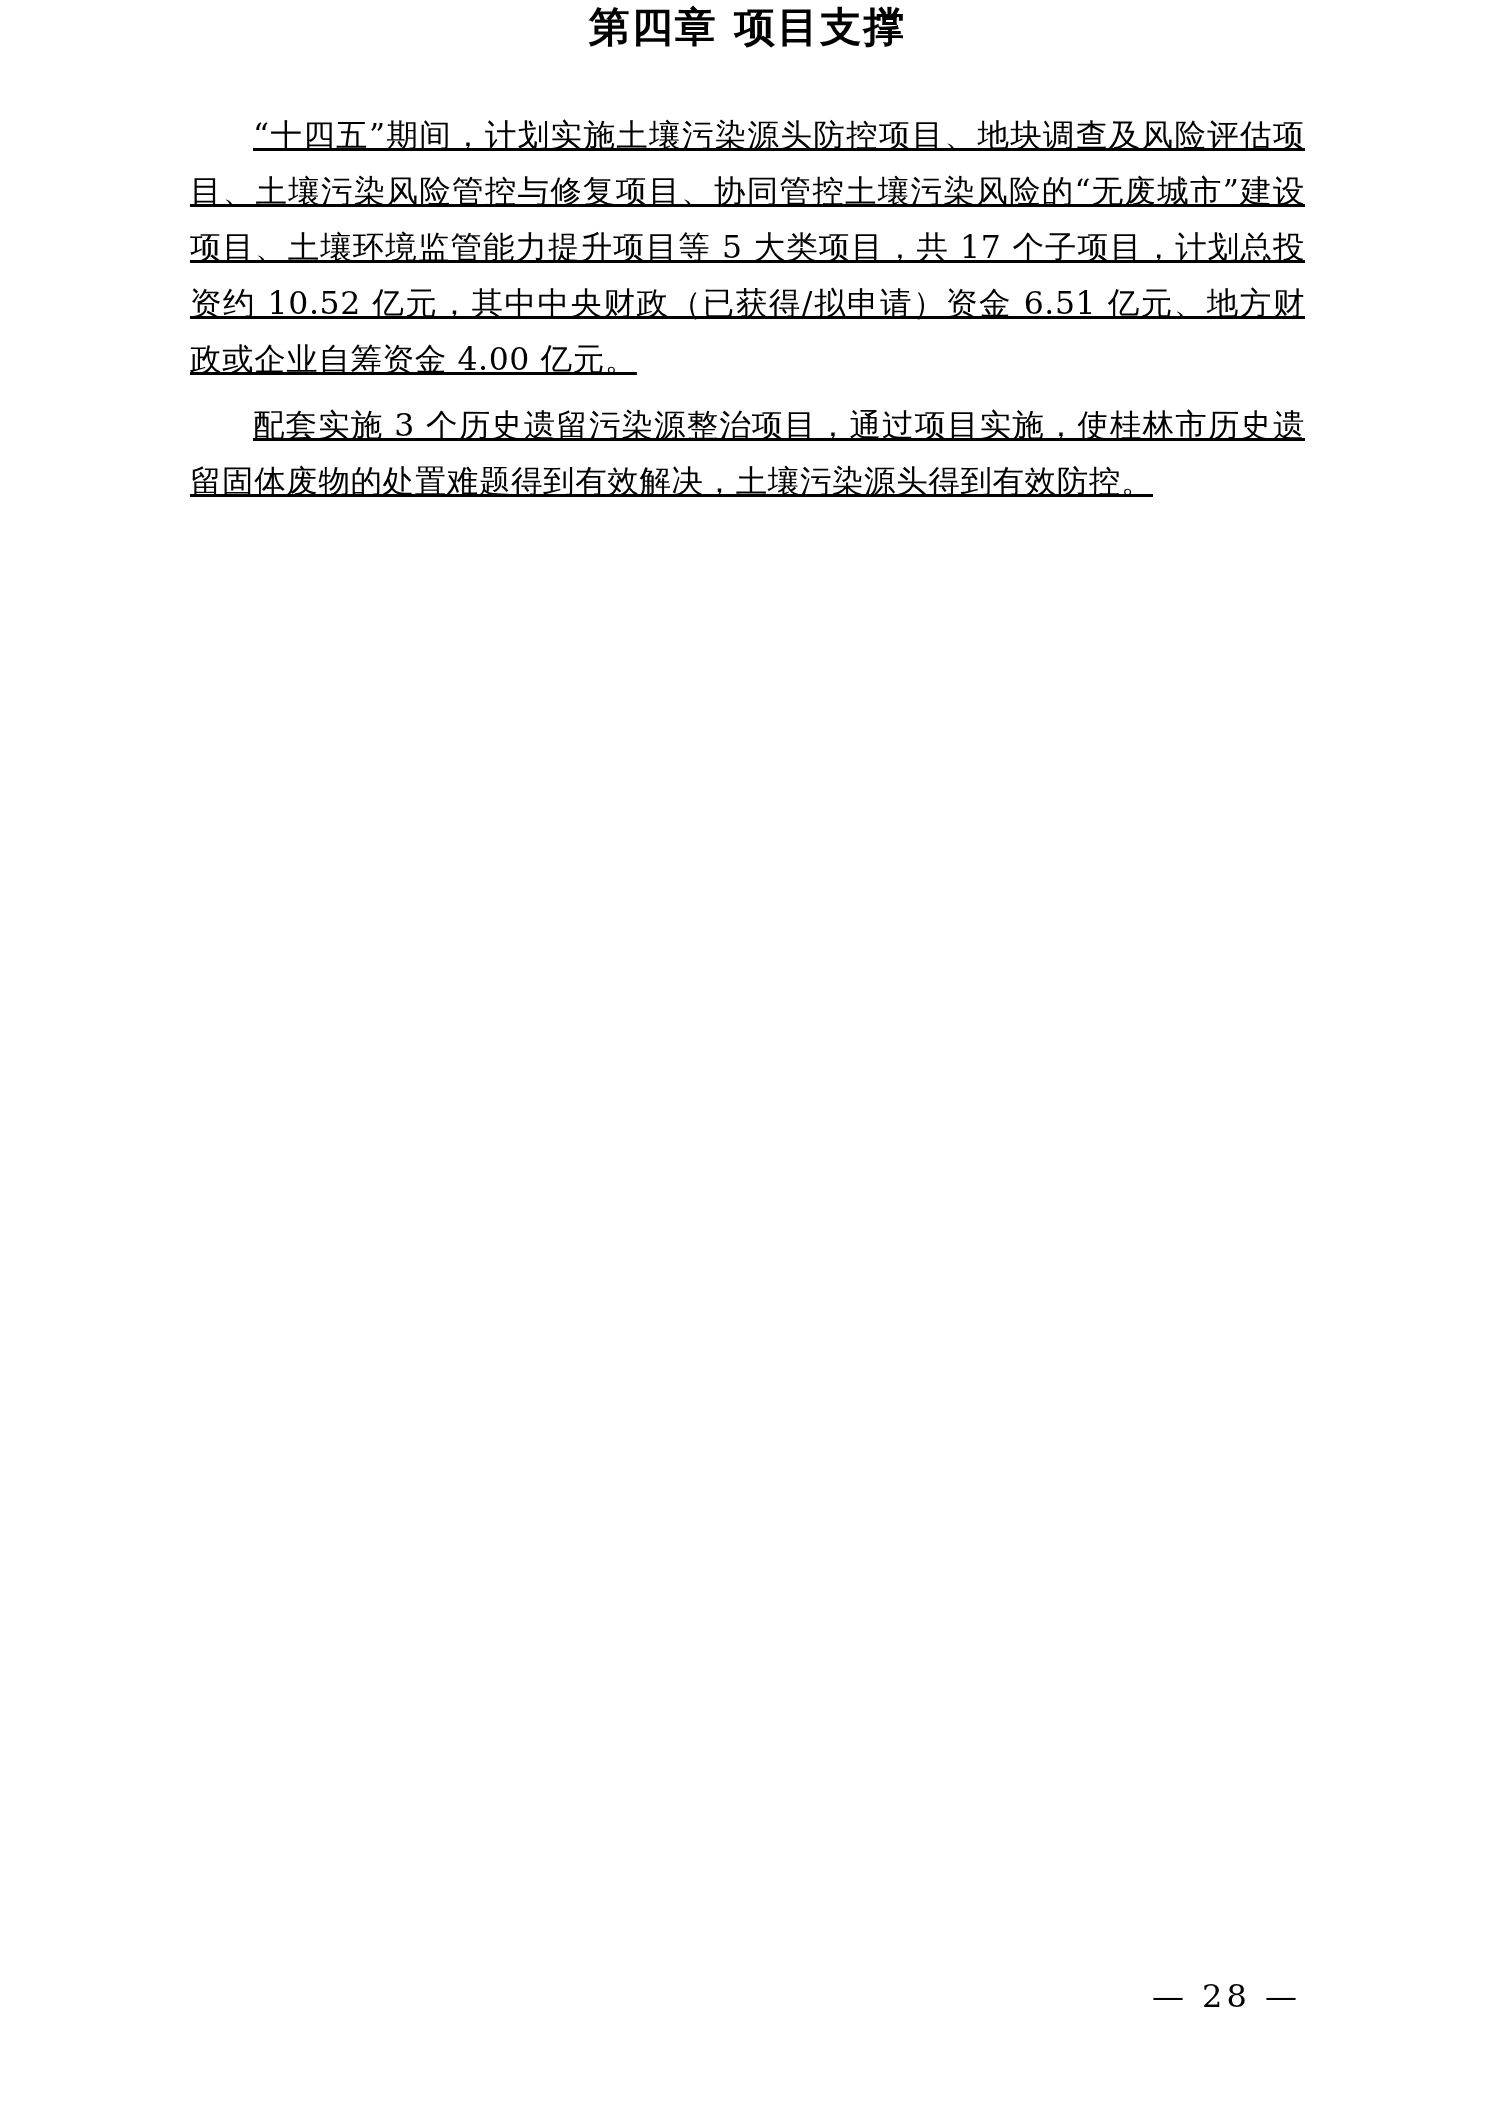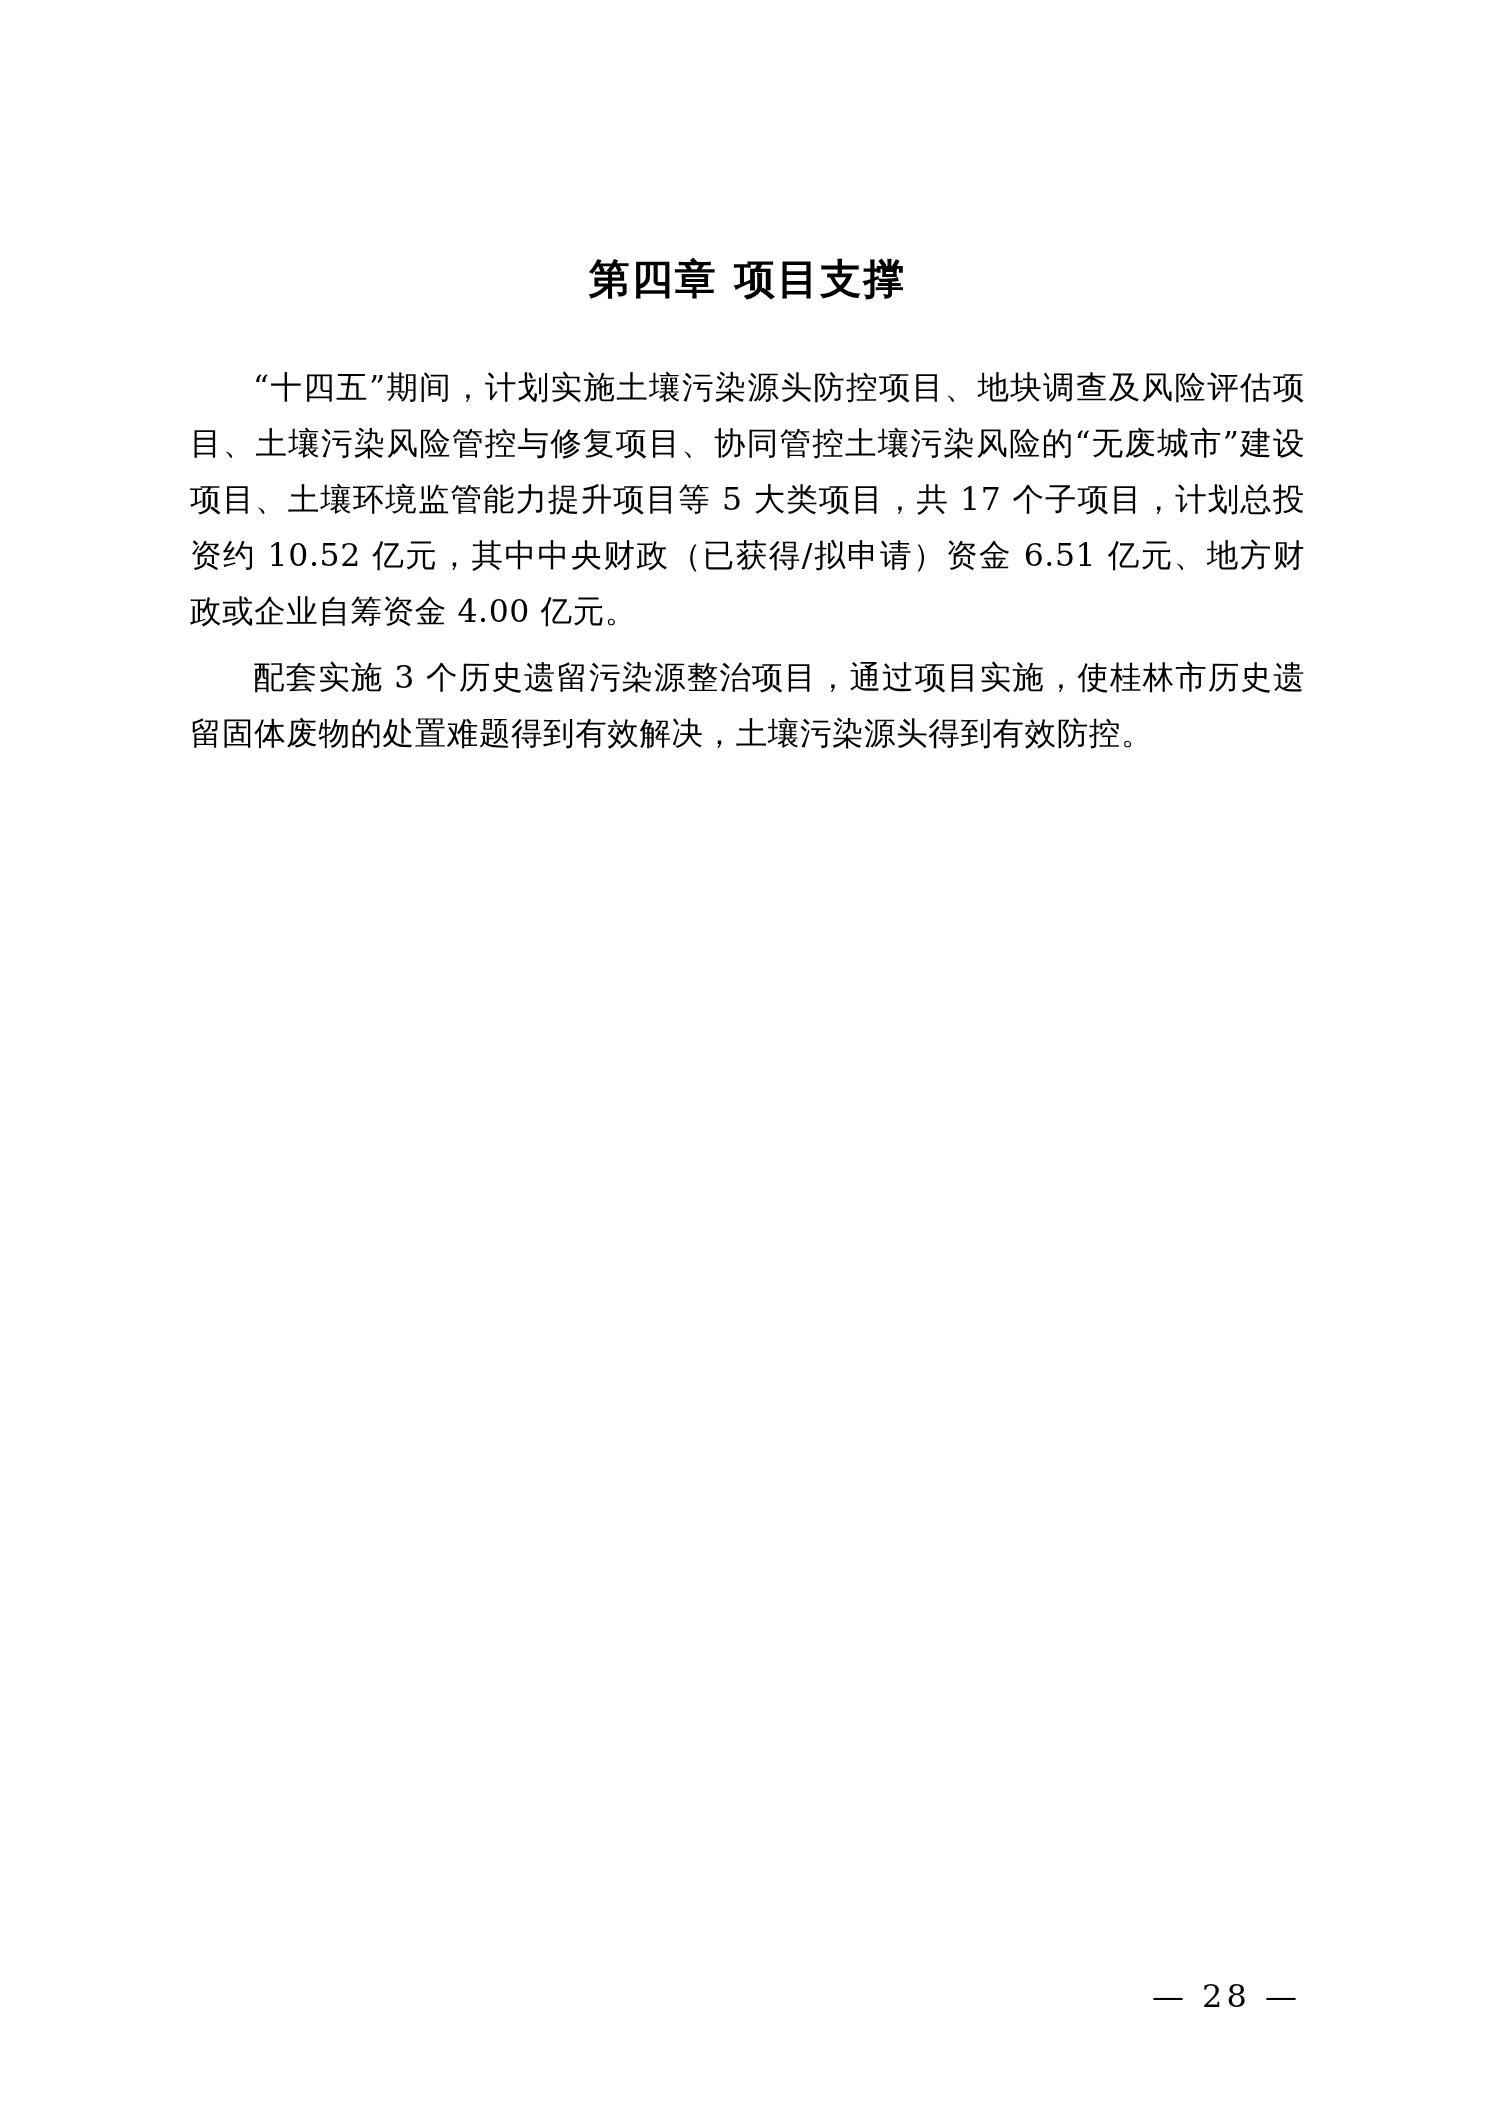--- a/index.html
+++ b/index.html
@@ -24,35 +24,35 @@
     padding: 0;
   }
   .content {
     position: absolute;
     left: 190px;
     top: 0;
     width: 1115px;
   }
   .doc-title {
     margin: 0;
-    padding-top: 252px;
     text-align: center;
     font-size: 41px;
     font-weight: bold;
     letter-spacing: 2px;
     font-family: "DejaVu Serif", "Liberation Serif", serif;
   }
   .para {
     font-size: 31.5px;
     line-height: 1.78;
     text-align: justify;
     text-justify: inter-ideograph;
     text-indent: 2em;
     margin: 0;
     letter-spacing: 0.6px;
+    text-decoration: underline;
   }
   .para.first {
     margin-top: 52px;
   }
   .section-heading {
     font-size: 32px;
     font-weight: bold;
     line-height: 1.78;
     margin: 26px 0 6px 0;
     text-indent: 1.1em;

